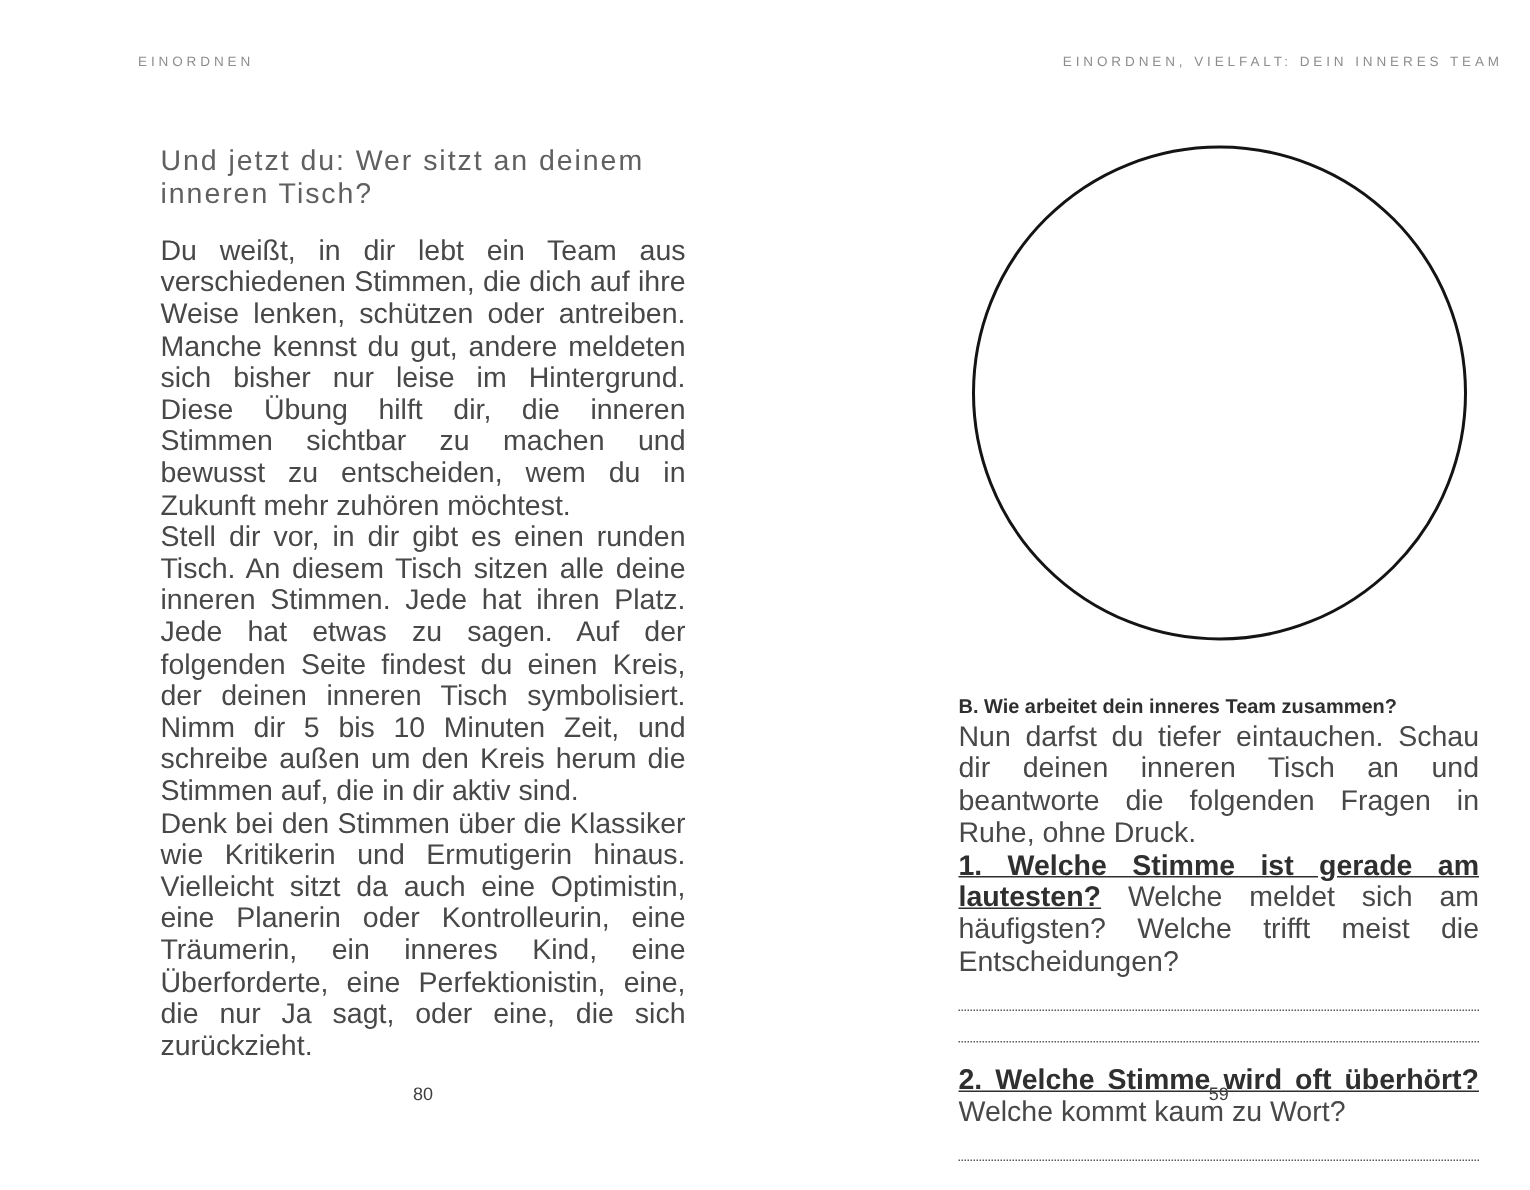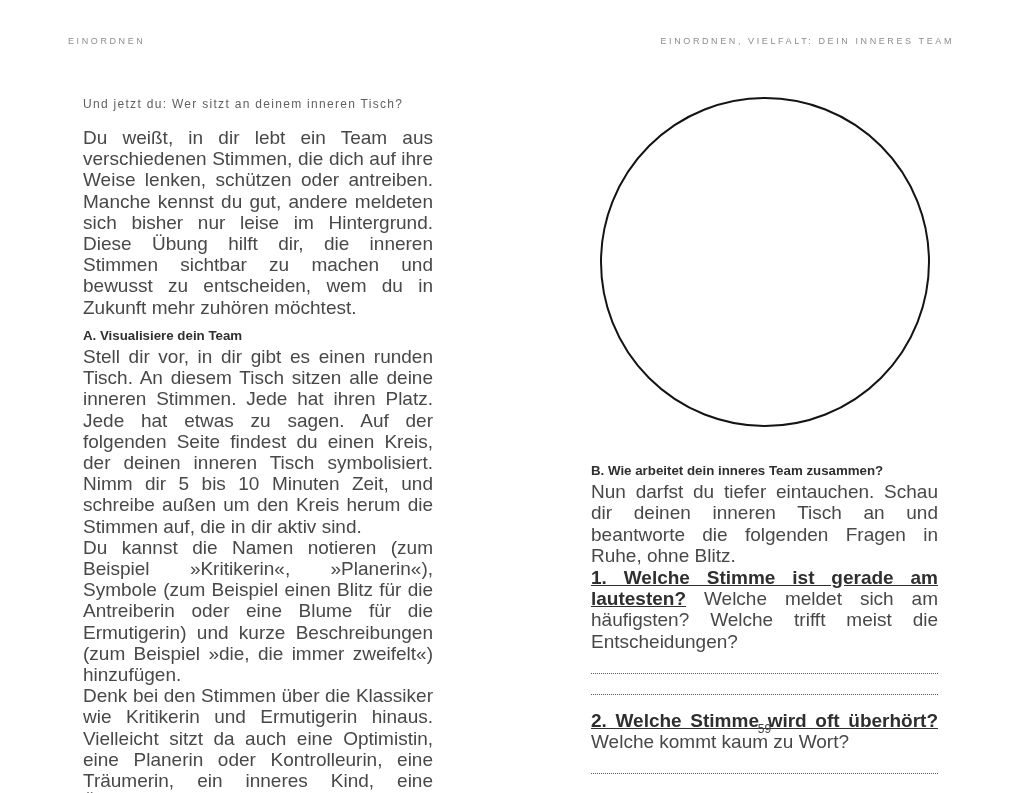--- a/index.html
+++ b/index.html
@@ -14,41 +14,42 @@
     position: relative;
     width: 1020px;
     height: 793px;
     display: flex;
   }
   .page {
     position: relative;
     width: 510px;
     height: 793px;
     flex: 0 0 510px;
+    margin-left: 24px;
   }
   .running-head {
     position: absolute;
     top: 36px;
     font-size: 9px;
     letter-spacing: 2.6px;
     color: #8d8d8d;
     white-space: nowrap;
   }
   .running-head.rh-left { left: 68px; }
   .running-head.rh-right { right: 66px; }
 
   
   .content-left {
     position: absolute;
     left: 83px;
     top: 97px;
     width: 350px;
   }
   .title {
-    font-size: 12px;
+    font-size: 19px;
     font-weight: 400;
     letter-spacing: 1.3px;
     color: #606060;
     margin-bottom: 16px;
   }
   .body {
     font-size: 19px;
     line-height: 21.2px;
     text-align: justify;
     color: #484848;
@@ -102,38 +103,37 @@
 <div class="spread">
 
   <div class="page">
     <div class="running-head rh-left">EINORDNEN</div>
 
     <div class="content-left">
       <h1 class="title">Und jetzt du: Wer sitzt an deinem inneren Tisch?</h1>
 
       <p class="body">Du weißt, in dir lebt ein Team aus verschiedenen Stimmen, die dich auf ihre Weise lenken, schützen oder antreiben. Manche kennst du gut, andere meldeten sich bisher nur leise im Hintergrund. Diese Übung hilft dir, die inneren Stimmen sichtbar zu machen und bewusst zu entscheiden, wem du in Zukunft mehr zuhören möchtest.</p>
 
-      <h2 class="subhead">A. Visualisiere dein Team</h2>
 
       <p class="body">Stell dir vor, in dir gibt es einen runden Tisch. An diesem Tisch sitzen alle deine inneren Stimmen. Jede hat ihren Platz. Jede hat etwas zu sagen. Auf der folgenden Seite findest du einen Kreis, der deinen inneren Tisch symbolisiert. Nimm dir 5 bis 10 Minuten Zeit, und schreibe außen um den Kreis herum die Stimmen auf, die in dir aktiv sind.</p>
-      <p class="body">Du kannst die Namen notieren (zum Beispiel »Kritikerin«, »Planerin«), Symbole (zum Beispiel einen Blitz für die Antreiberin oder eine Blume für die Ermutigerin) und kurze Beschreibungen (zum Beispiel »die, die immer zweifelt«) hinzufügen.</p>
       <p class="body">Denk bei den Stimmen über die Klassiker wie Kritikerin und Ermutigerin hinaus. Vielleicht sitzt da auch eine Optimistin, eine Planerin oder Kontrolleurin, eine Träumerin, ein inneres Kind, eine Überforderte, eine Perfektionistin, eine, die nur Ja sagt, oder eine, die sich zurückzieht.</p>
     </div>
 
+    <div class="folio folio-left">80</div>
   </div>
 
   <div class="page">
     <div class="running-head rh-right">EINORDNEN, VIELFALT: DEIN INNERES TEAM</div>
 
     <div class="content-right">
       <div class="circle"></div>
 
       <h2 class="subhead subhead-b">B. Wie arbeitet dein inneres Team zusammen?</h2>
 
-      <p class="body">Nun darfst du tiefer eintauchen. Schau dir deinen inneren Tisch an und beantworte die folgenden Fragen in Ruhe, ohne Blitz.</p>
+      <p class="body">Nun darfst du tiefer eintauchen. Schau dir deinen inneren Tisch an und beantworte die folgenden Fragen in Ruhe, ohne Druck.</p>
 
       <p class="body question">
         <span class="q-bold">1. Welche Stimme ist gerade am lautesten?</span>
         <span>Welche meldet sich am häufigsten? Welche trifft meist die Entscheidungen?</span>
       </p>
       <div class="dotted-block">
         <div class="dotted-line"></div>
         <div class="dotted-line"></div>
       </div>
 

